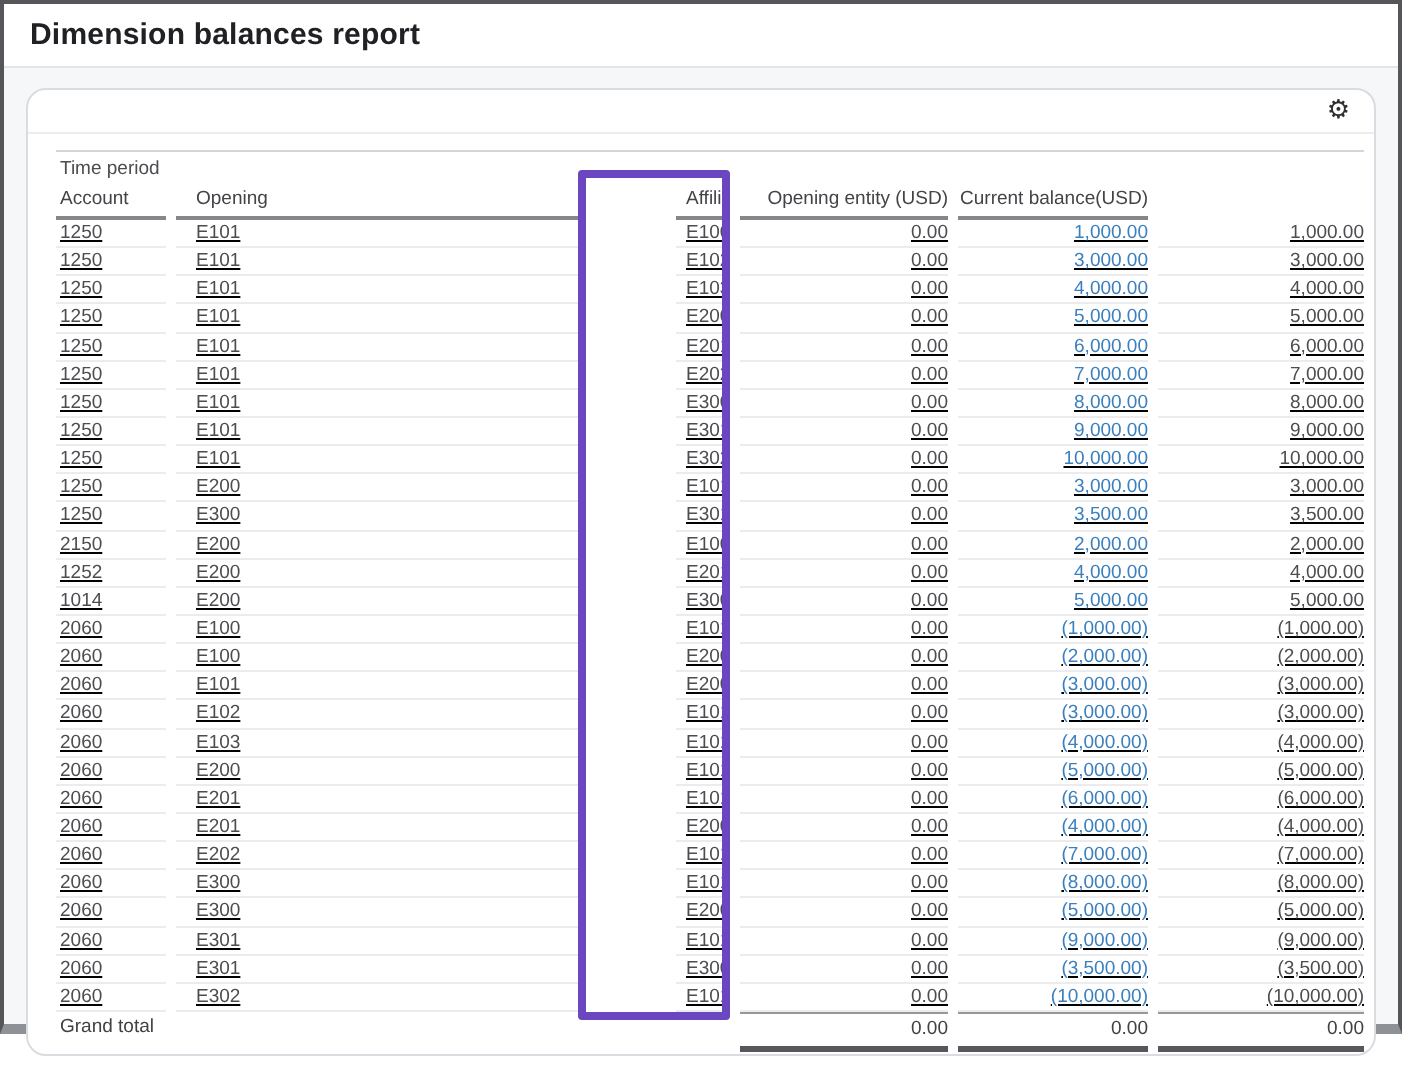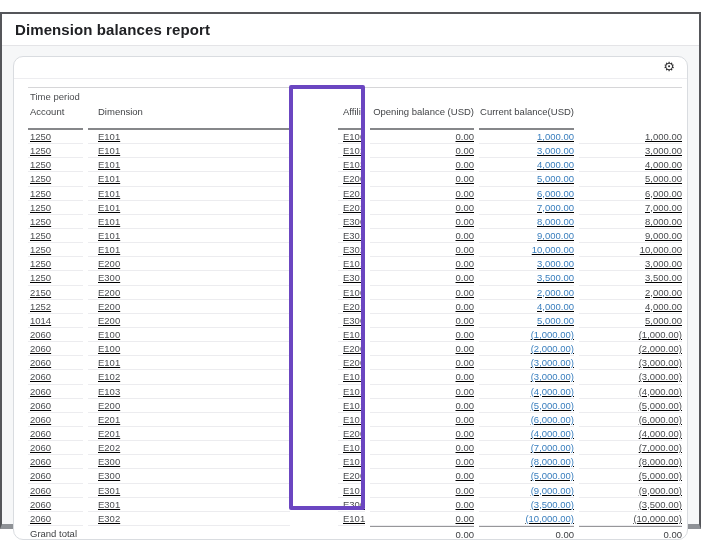--- a/index.html
+++ b/index.html
@@ -3,21 +3,21 @@
 <meta charset="utf-8">
 <style>
   html,body{margin:0;padding:0;}
   body{
     width:701px;height:541px;position:relative;
     font-family:"Liberation Sans","DejaVu Sans",sans-serif;
     background:#ffffff;overflow:hidden;
     --accent:#6b46c1;--link:#3a7fbe;
   }
   .window{
-    position:absolute;left:0;top:12px;width:701px;height:517px;
+    position:absolute;left:0;top:0;width:701px;height:517px;
     box-sizing:border-box;
     border:2px solid #55565a;border-bottom:5px solid #8e9196;
     background:#f6f7f8;
   }
   .titlebar{
     position:absolute;left:0;top:0;width:697px;height:31px;
     background:#ffffff;border-bottom:1px solid #e4e4e7;
   }
   .page-title{
     position:absolute;left:13px;top:0;line-height:31px;
@@ -41,21 +41,21 @@
     grid-template-columns:55px 202px 70px 104px 95px 103px;
     column-gap:5px;
   }
   .info-row{border-top:1px solid #d6d6d8;padding:3px 0 2px;}
   .cell{font-size:9.5px;color:#4b4d50;white-space:nowrap;overflow:hidden;}
   .c-acc{padding-left:2px;}
   .c-loc{padding-left:10px;}
   .c-aff{padding-left:5px;margin-left:43px;}
   .num{text-align:right;}
   .hdr-row .cell{
-    padding-top:2px;padding-bottom:11px;color:#424447;
+    padding-top:2px;padding-bottom:3px;color:#424447;
     border-bottom:2px solid #86878a;
   }
   .data-row{box-sizing:border-box;height:14.15px;text-decoration:underline;}
   .data-row .cell{line-height:13.6px;border-bottom:1px solid #ececef;}
   .data-row .c-per{color:var(--link);cursor:pointer;}
   .total-row{margin-top:0px;}
   .total-row .cell{line-height:16px;color:#3f4144;}
   .total-row .t-num{
     border-top:1px solid #97979a;border-bottom:3px solid #58585a;
   }
@@ -81,23 +81,23 @@
     </div>
 
     <div class="table-wrap">
 
       <div class="grid info-row">
         <div class="cell c-acc">Time period</div>
       </div>
 
       <div class="grid hdr-row">
         <div class="cell c-acc">Account</div>
-        <div class="cell c-loc">Dimension</div>
+        <div class="cell c-loc">Opening</div>
         <div class="cell c-aff">Affiliate entity</div>
-        <div class="cell num">Opening balance (USD)</div>
+        <div class="cell num">Opening entity (USD)</div>
         <div class="cell num">Current balance(USD)</div>
       </div>
 
       <div>
         <div class="grid data-row">
           <div class="cell c-acc">1250</div>
           <div class="cell c-loc">E101</div>
           <div class="cell c-aff">E100</div>
           <div class="cell num">0.00</div>
           <div class="cell num c-per">1,000.00</div>

